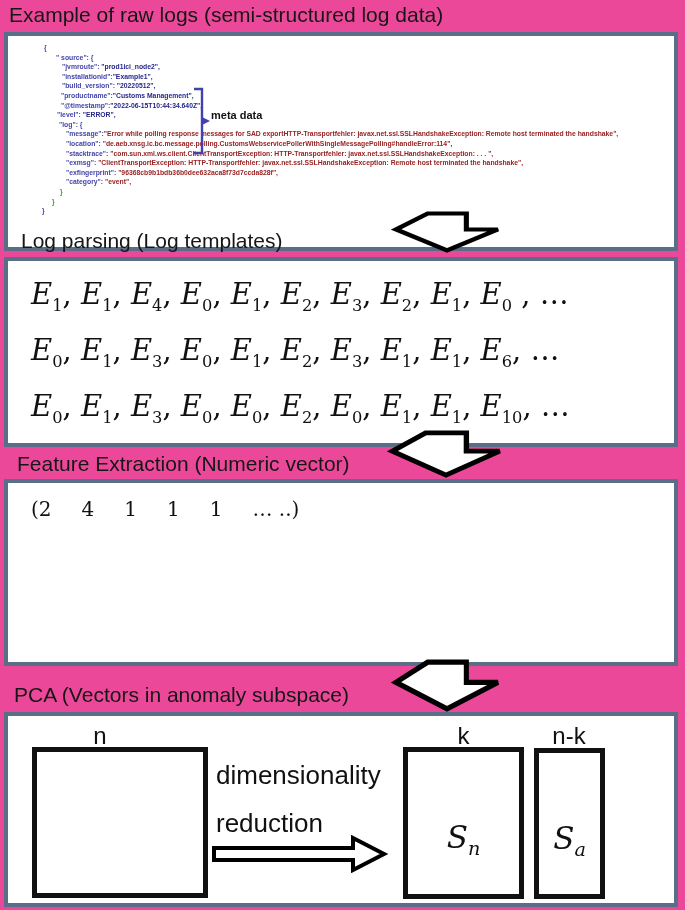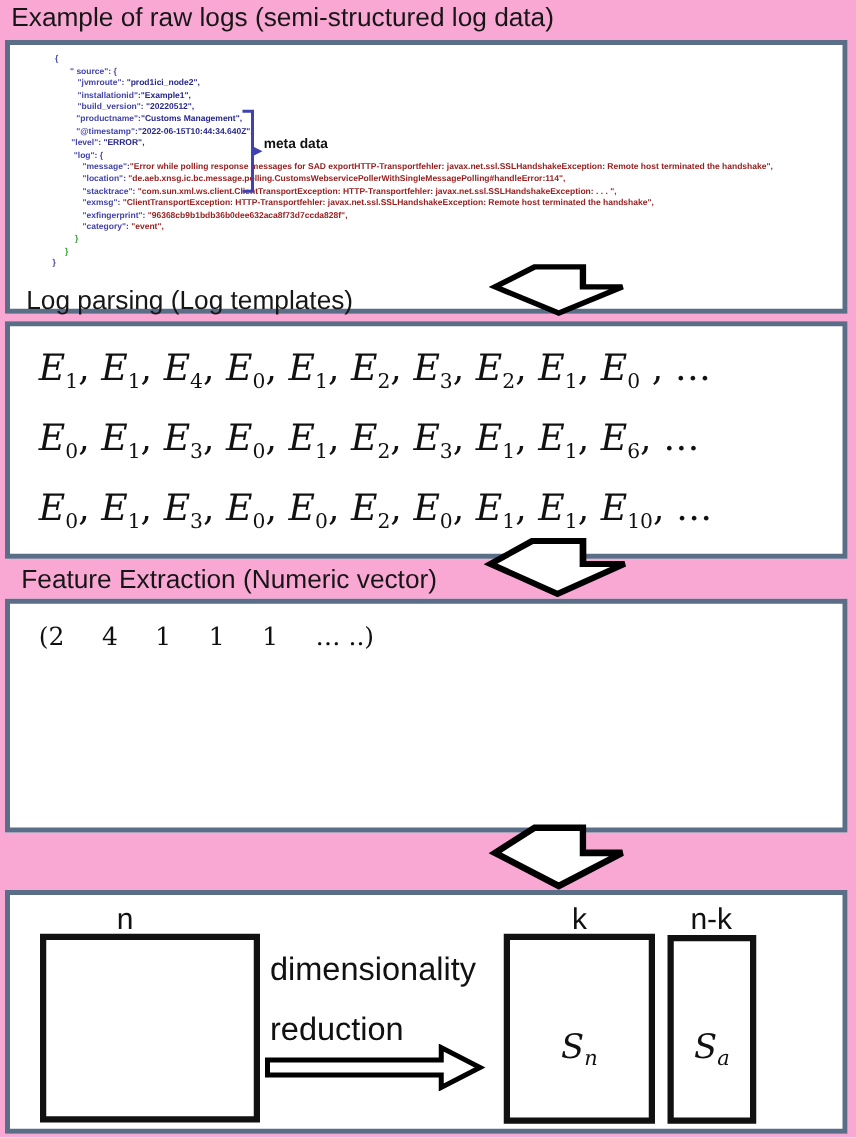--- a/index.html
+++ b/index.html
@@ -1,21 +1,21 @@
 <!DOCTYPE html>
 <html style="--border: #5b6e88; --key: #4444aa; --val: #26268c; --log: #992121; --brace-g: #2f9e2f; --brace-b: #4444aa; --bracket: #4141b0;"><head>
 <meta charset="utf-8">
 <style>
   :root{
     --border:#5b6e88; --ink:#1a1a1a;
     --key:#4444aa; --val:#26268c; --log:#992121;
     --brace-g:#2f9e2f; --brace-b:#4444aa; --bracket:#4141b0;
   }
   html,body{margin:0;padding:0;background:#fff;}
-  .canvas{position:relative;width:685px;height:910px;background:#f9a8d4;overflow:hidden;
+  .canvas{position:relative;width:685px;height:910px;background:#ec4899;overflow:hidden;
           font-family:"Liberation Sans",sans-serif;color:var(--ink);}
   .abs{position:absolute;}
   .sec-label{font-size:21px;letter-spacing:0px;color:#161616;white-space:nowrap;}
   .box{position:absolute;left:4px;width:674px;border:4px solid var(--border);
        background:#fff;box-sizing:border-box;}
   .box1{top:32px;height:219px;}
   .box2{top:257px;height:190px;}
   .box3{top:479px;height:187px;}
   .box4{top:712px;height:195px;}
 
@@ -38,21 +38,21 @@
   .seq-row .sep,.seq-row .tail{font-style:normal;}
 
   
   .vec-row{position:absolute;left:23px;font-family:"DejaVu Serif","Liberation Serif",serif;
            font-size:20px;color:#111;white-space:pre;}
 
   
   .matrix{position:absolute;border:5px solid #111;background:#fff;box-sizing:border-box;
           display:flex;align-items:center;justify-content:center;}
   .matrix .sym{font-family:"DejaVu Serif","Liberation Serif",serif;font-style:italic;
-               font-size:27px;color:#111;margin-top:28px;}
+               font-size:31px;color:#111;margin-top:28px;}
   .matrix .sym sub{font-size:0.62em;line-height:0;}
   .dim-label{position:absolute;font-size:24px;color:#111;text-align:center;}
   .arrow-caption{position:absolute;font-size:26px;color:#111;white-space:nowrap;}
   svg{display:block;}
 </style>
 </head>
 <body>
 
 <div class="canvas">
 
@@ -103,20 +103,21 @@
 
   <div class="abs sec-label" style="left:17px;top:452px;">Feature Extraction (Numeric vector)</div>
   <div class="box box3">
     <div class="vec-row" style="top:14px;">(2  4  1  1  1  … ..)</div>
   </div>
 
   <svg class="abs" style="left:391px;top:659px;z-index:5;" width="112" height="53" viewBox="0 0 110 50" preserveAspectRatio="none">
     <polygon points="36,3 74,3 74,22 105,22 55,47 5,22 36,3" fill="#fff" stroke="#000" stroke-width="5"></polygon>
   </svg>
 
+  <div class="abs sec-label" style="left:14px;top:683px;">PCA (Vectors in anomaly subspace)</div>
   <div class="box box4">
     <div class="dim-label" style="left:62px;top:6px;width:60px;">n</div>
     <div class="matrix" style="left:24px;top:31px;width:176px;height:151px;"></div>
 
     <div class="arrow-caption" style="left:208px;top:44px;">dimensionality</div>
     <div class="arrow-caption" style="left:208px;top:92px;">reduction</div>
     <svg class="abs" style="left:203px;top:119px;" width="178" height="38" viewBox="0 0 178 38">
       <polygon points="3,13 142,13 142,3 173,19 142,35 142,25 3,25 3,13" fill="#fff" stroke="#000" stroke-width="4"></polygon>
     </svg>
 

